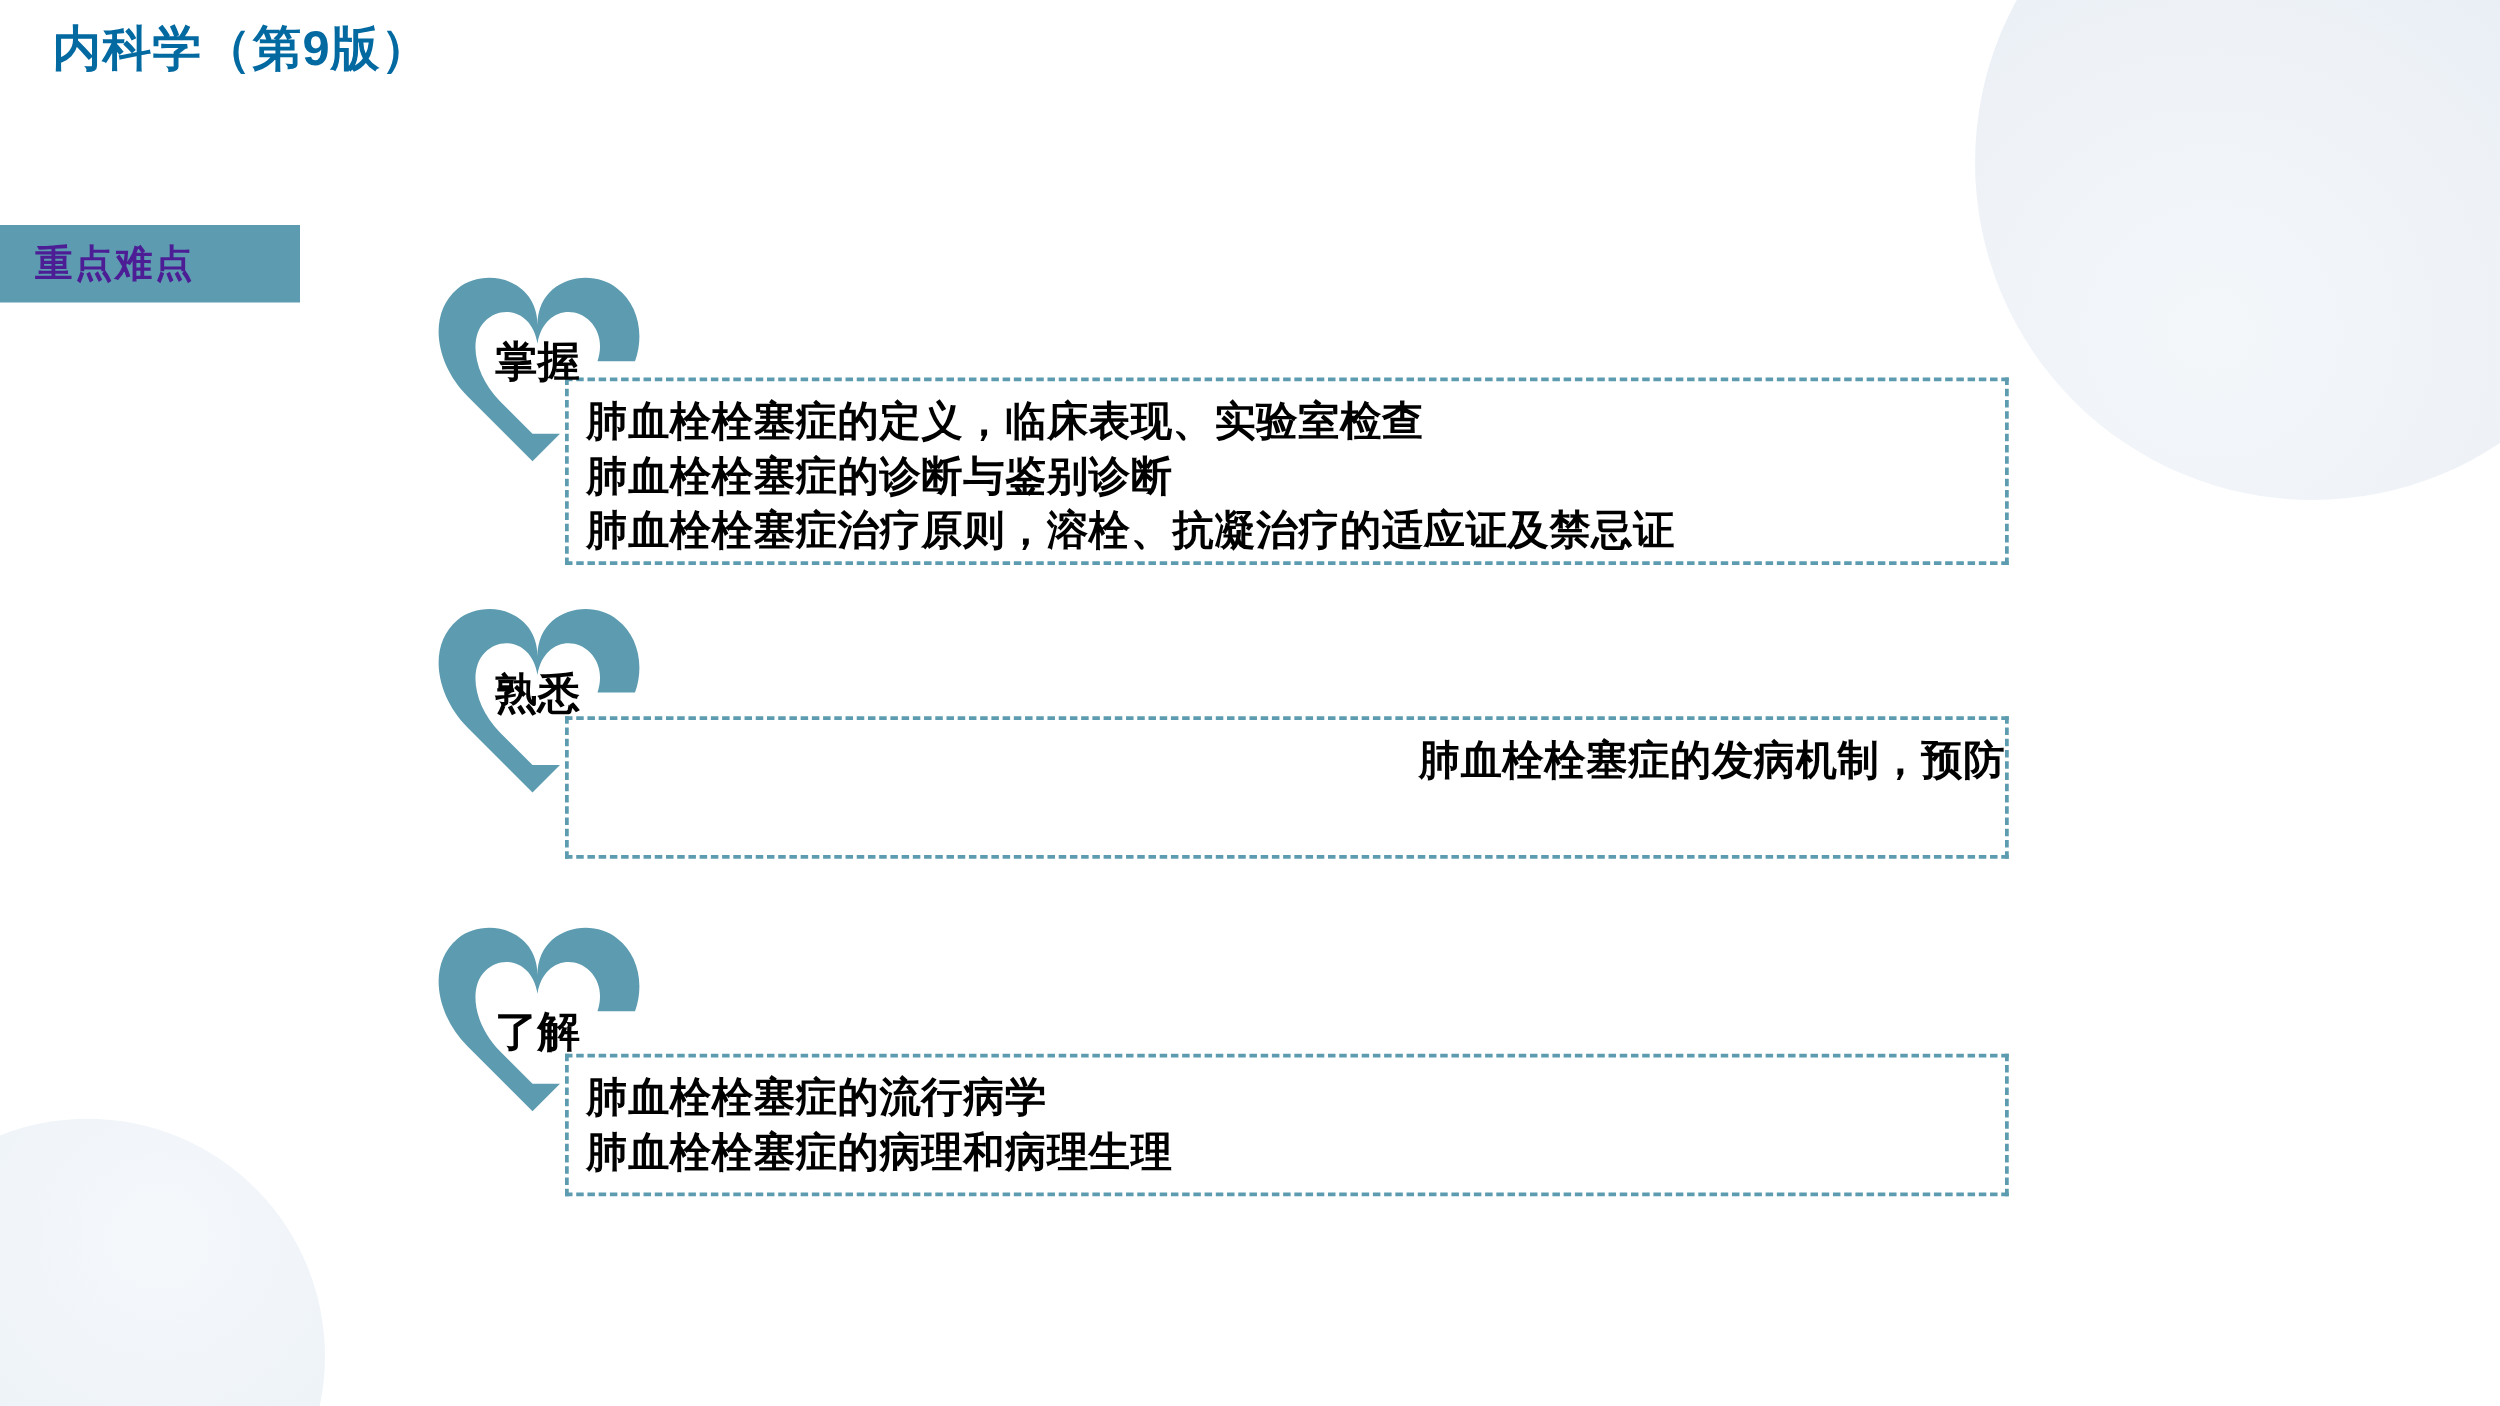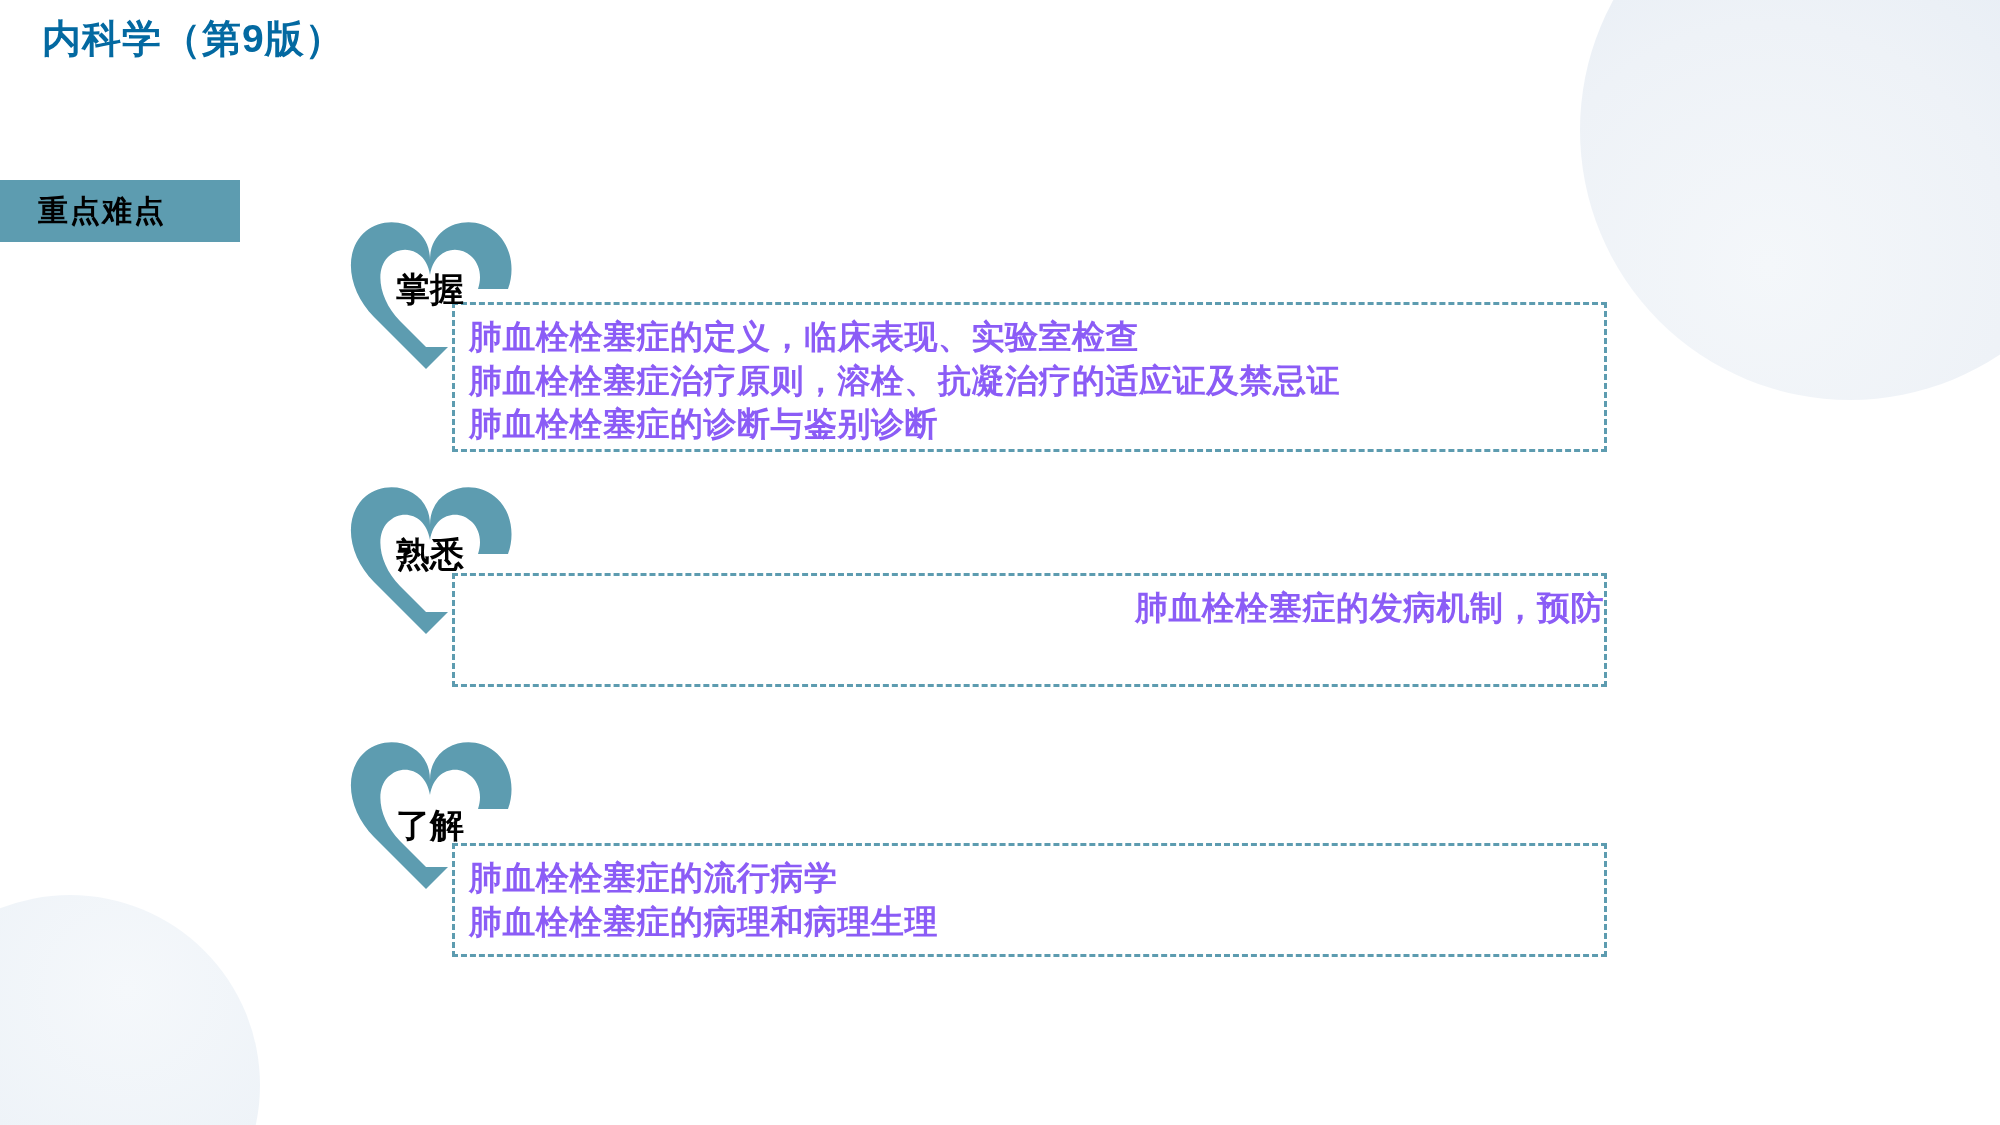--- a/index.html
+++ b/index.html
@@ -45,25 +45,25 @@
   
   .badge{
     position:absolute;
     left:0px;top:180px;
     width:240px;height:62px;
     background:#5d9cb0;
     display:flex;align-items:center;
     z-index:5;
   }
   .badge-label{
-    color:#000000;
+    color:#4c1d95;
     font-size:30px;
     font-weight:bold;
     letter-spacing:2px;
-    margin-left:38px;
+    margin-left:28px;
     white-space:nowrap;
   }
 
   
   .group{position:absolute;z-index:4;}
   .heart-wrap{position:absolute;left:0;top:0;width:200px;height:180px;}
   .heart-wrap svg{display:block;width:200px;height:180px;}
   .heart-label{
     position:absolute;
     font-size:34px;
@@ -79,21 +79,21 @@
     background:transparent;
     box-sizing:border-box;
     z-index:3;
   }
   .dashbox .lines{
     padding:10px 0 8px 14px;
   }
   .line{
     font-size:33px;
     font-weight:bold;
-    color:#8b5cf6;
+    color:#000000;
     line-height:1.32;
     white-space:nowrap;
     letter-spacing:0.5px;
   }
 
   
   #group1{left:330px;top:205px;width:1300px;height:210px;}
   #group1 .heart-wrap{left:0px;top:0px;}
   #group1 .heart-label{left:66px;top:62px;}
   #group1 .dashbox{left:122px;top:97px;width:1155px;height:150px;}
@@ -140,22 +140,22 @@
                  C150 60, 152 72, 148 84
                  L178 84
                  C186 62, 180 38, 164 26
                  C142 8, 100 18, 100 55 Z" fill="#5d9cb0"></path>
       </svg>
     </div>
     <div class="heart-label">掌握</div>
     <div class="dashbox">
       <div class="lines">
         <div class="line">肺血栓栓塞症的定义，临床表现、实验室检查</div>
+        <div class="line">肺血栓栓塞症的诊断与鉴别诊断</div>
         <div class="line">肺血栓栓塞症治疗原则，溶栓、抗凝治疗的适应证及禁忌证</div>
-        <div class="line">肺血栓栓塞症的诊断与鉴别诊断</div>
       </div>
     </div>
   </div>
 
   <div class="group" id="group2">
     <div class="heart-wrap">
       <svg viewBox="0 0 200 180" xmlns="http://www.w3.org/2000/svg">
         <path d="M100 55
                  C100 18, 58 8, 36 26
                  C12 46, 18 86, 44 112

